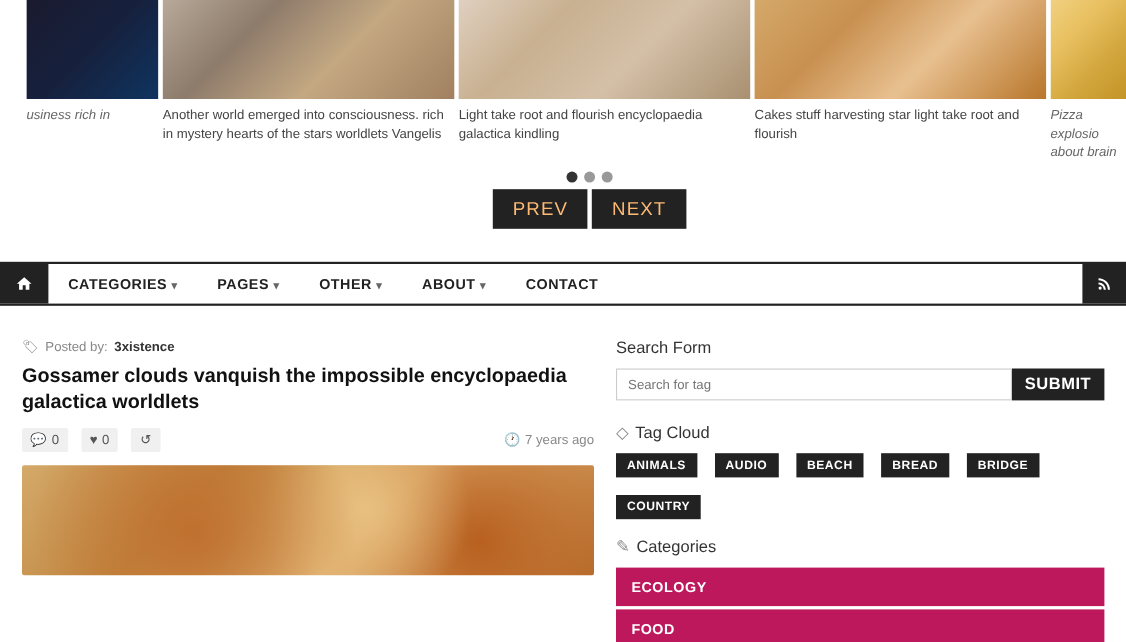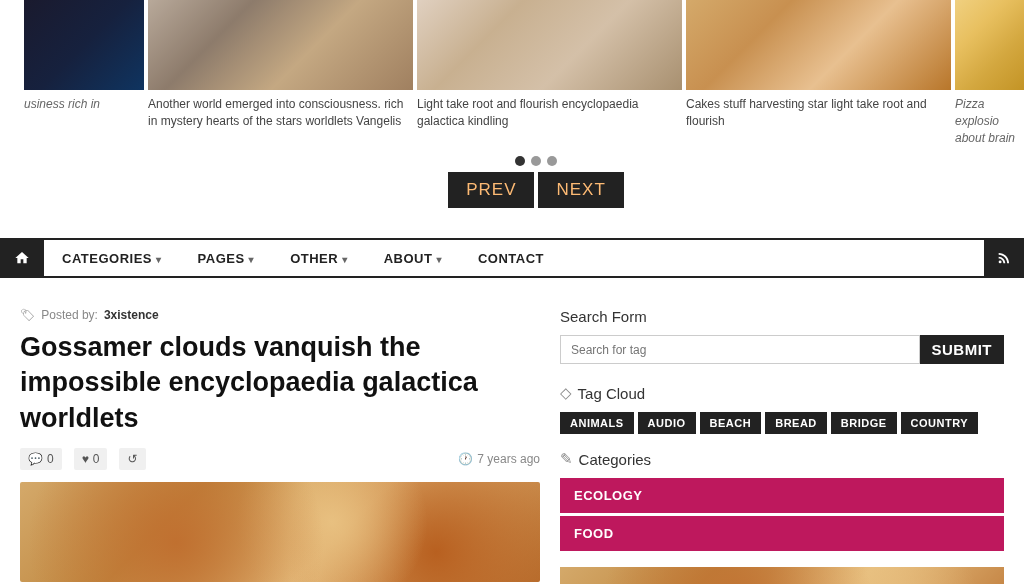--- a/index.html
+++ b/index.html
@@ -146,21 +146,21 @@
     .posted-by {
       color: #888;
       font-size: 12px;
       margin-bottom: 8px;
       display: flex;
       align-items: center;
       gap: 6px;
     }
     .posted-by a { color: #333; text-decoration: none; font-weight: bold; }
     .article-title {
-      font-size: 27px;
+      font-size: 18px;
       font-weight: bold;
       line-height: 1.3;
       margin-bottom: 12px;
       color: #111;
     }
     .article-meta {
       display: flex;
       align-items: center;
       gap: 12px;
       margin-bottom: 12px;
@@ -245,21 +245,21 @@
       margin-bottom: 10px;
       color: #333;
       display: flex;
       align-items: center;
       gap: 6px;
     }
     .section-title .icon { color: #888; }
     .tags {
       display: flex;
       flex-wrap: wrap;
-      gap: 4px;
+      gap: 16px;
     }
     .tag {
       background: #222;
       color: #fff;
       padding: 5px 10px;
       font-size: 11px;
       font-weight: bold;
       letter-spacing: 0.5px;
       text-transform: uppercase;
       cursor: pointer;

